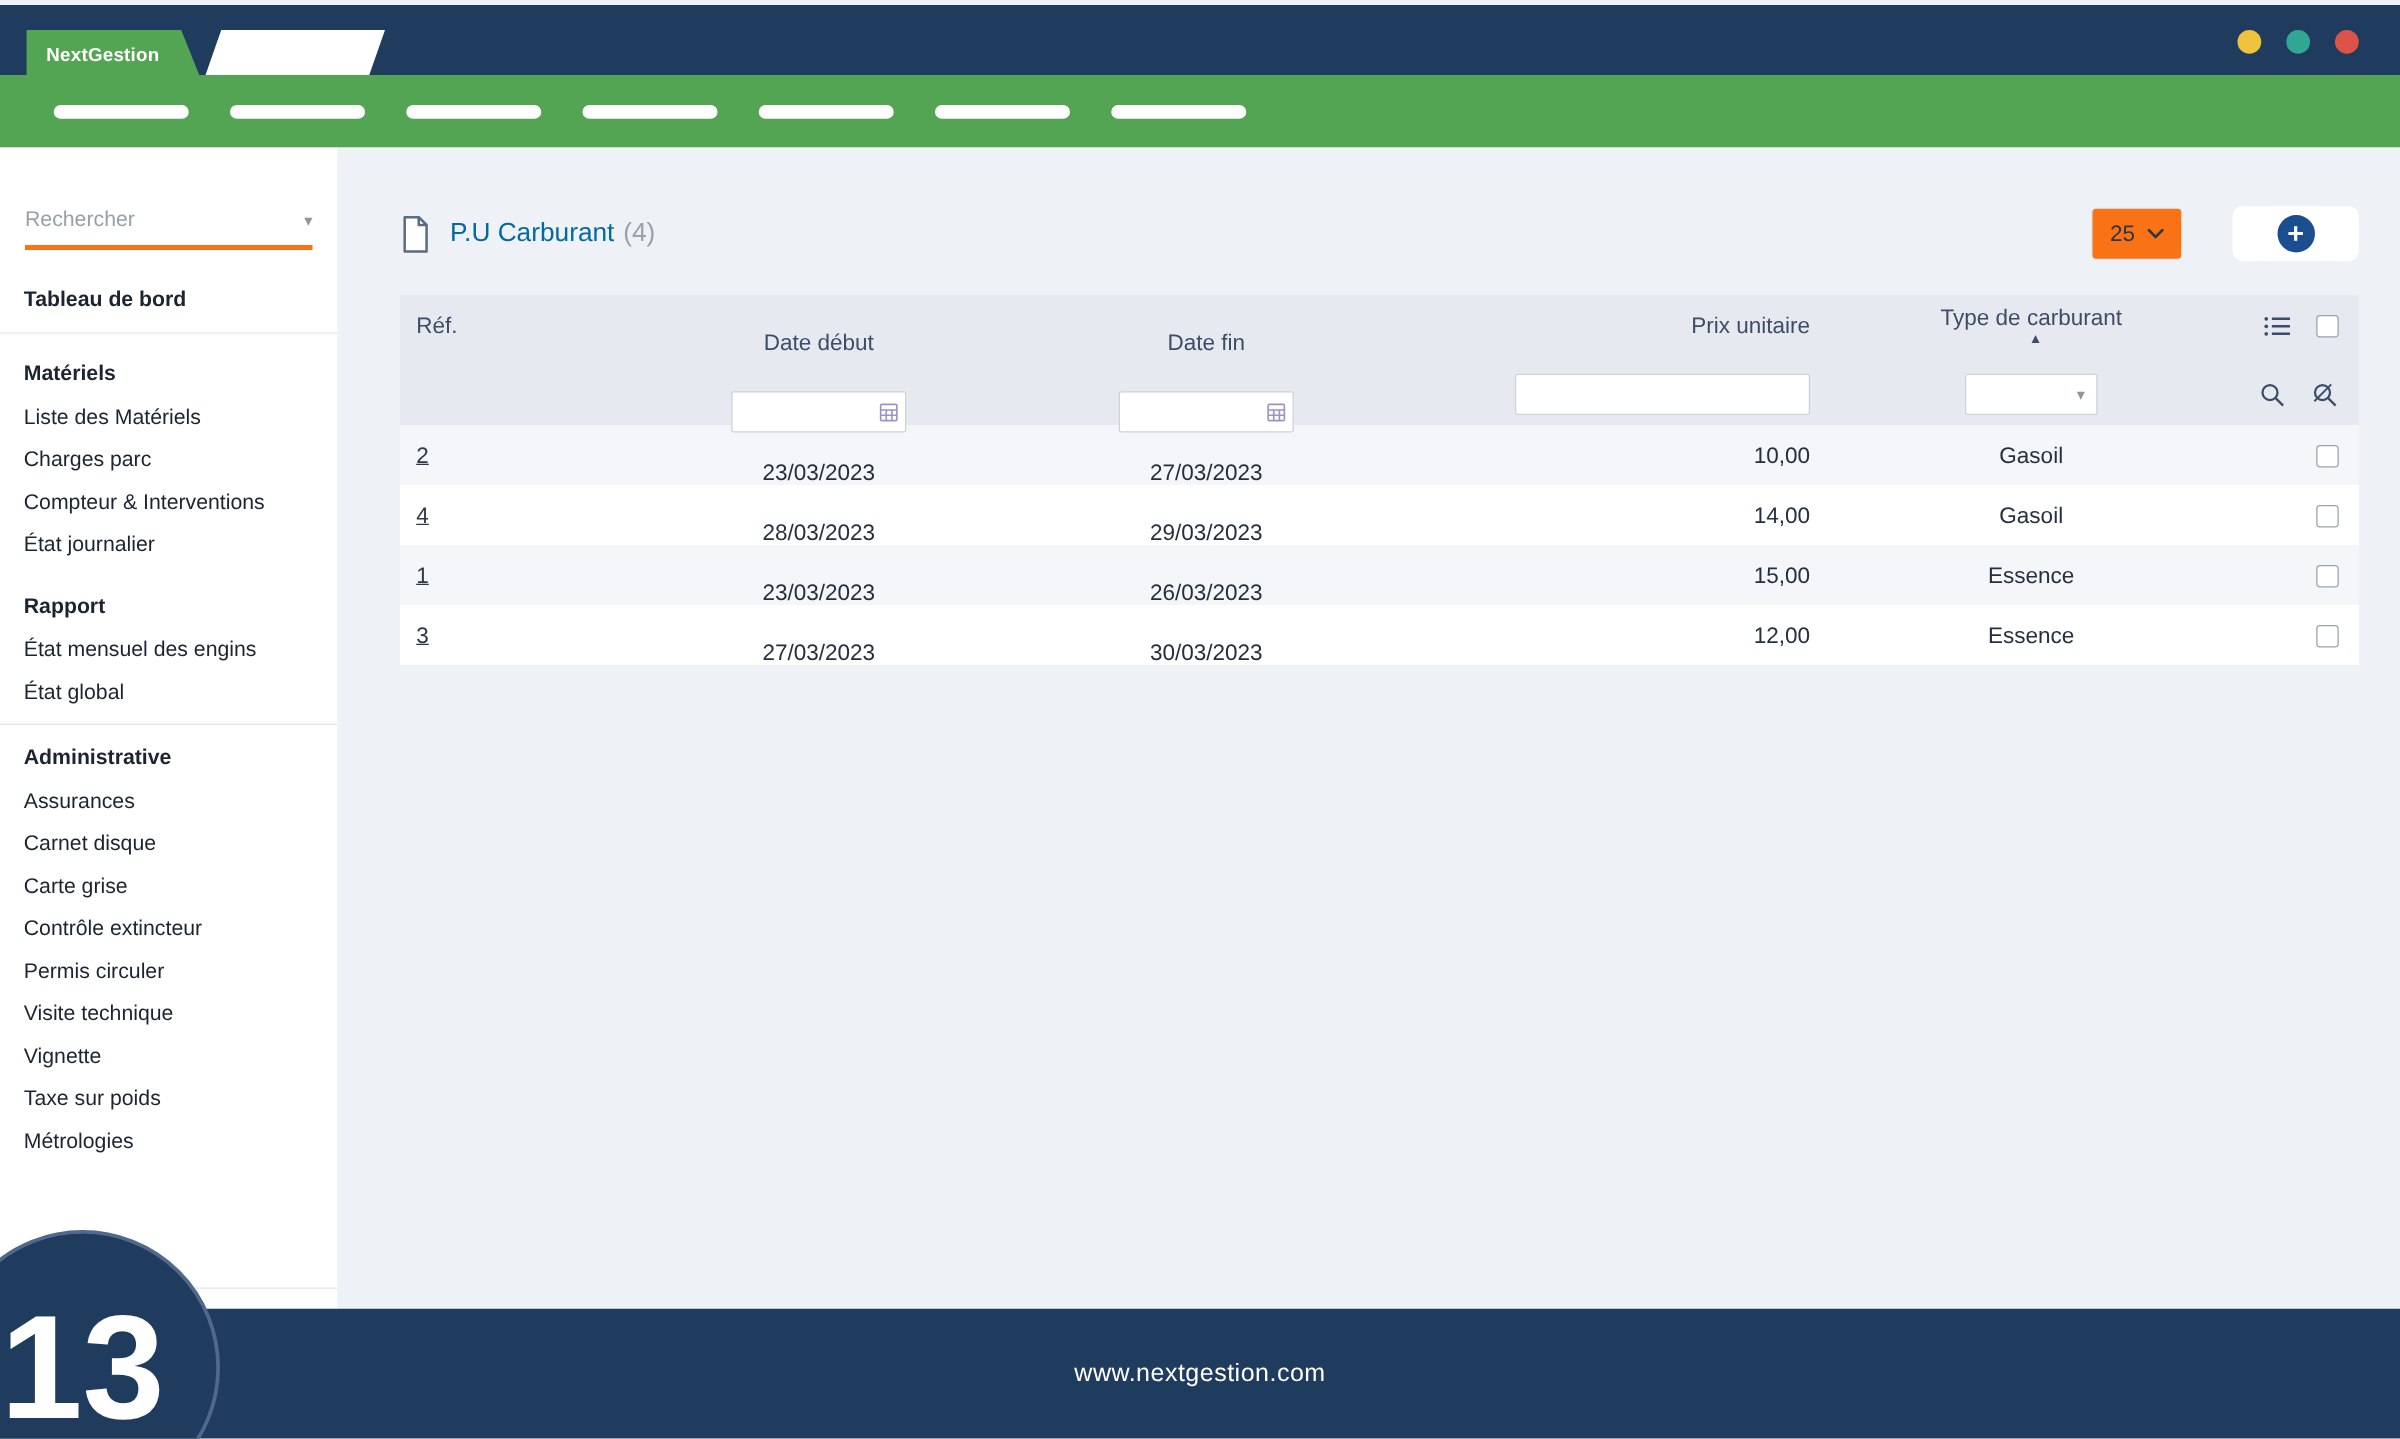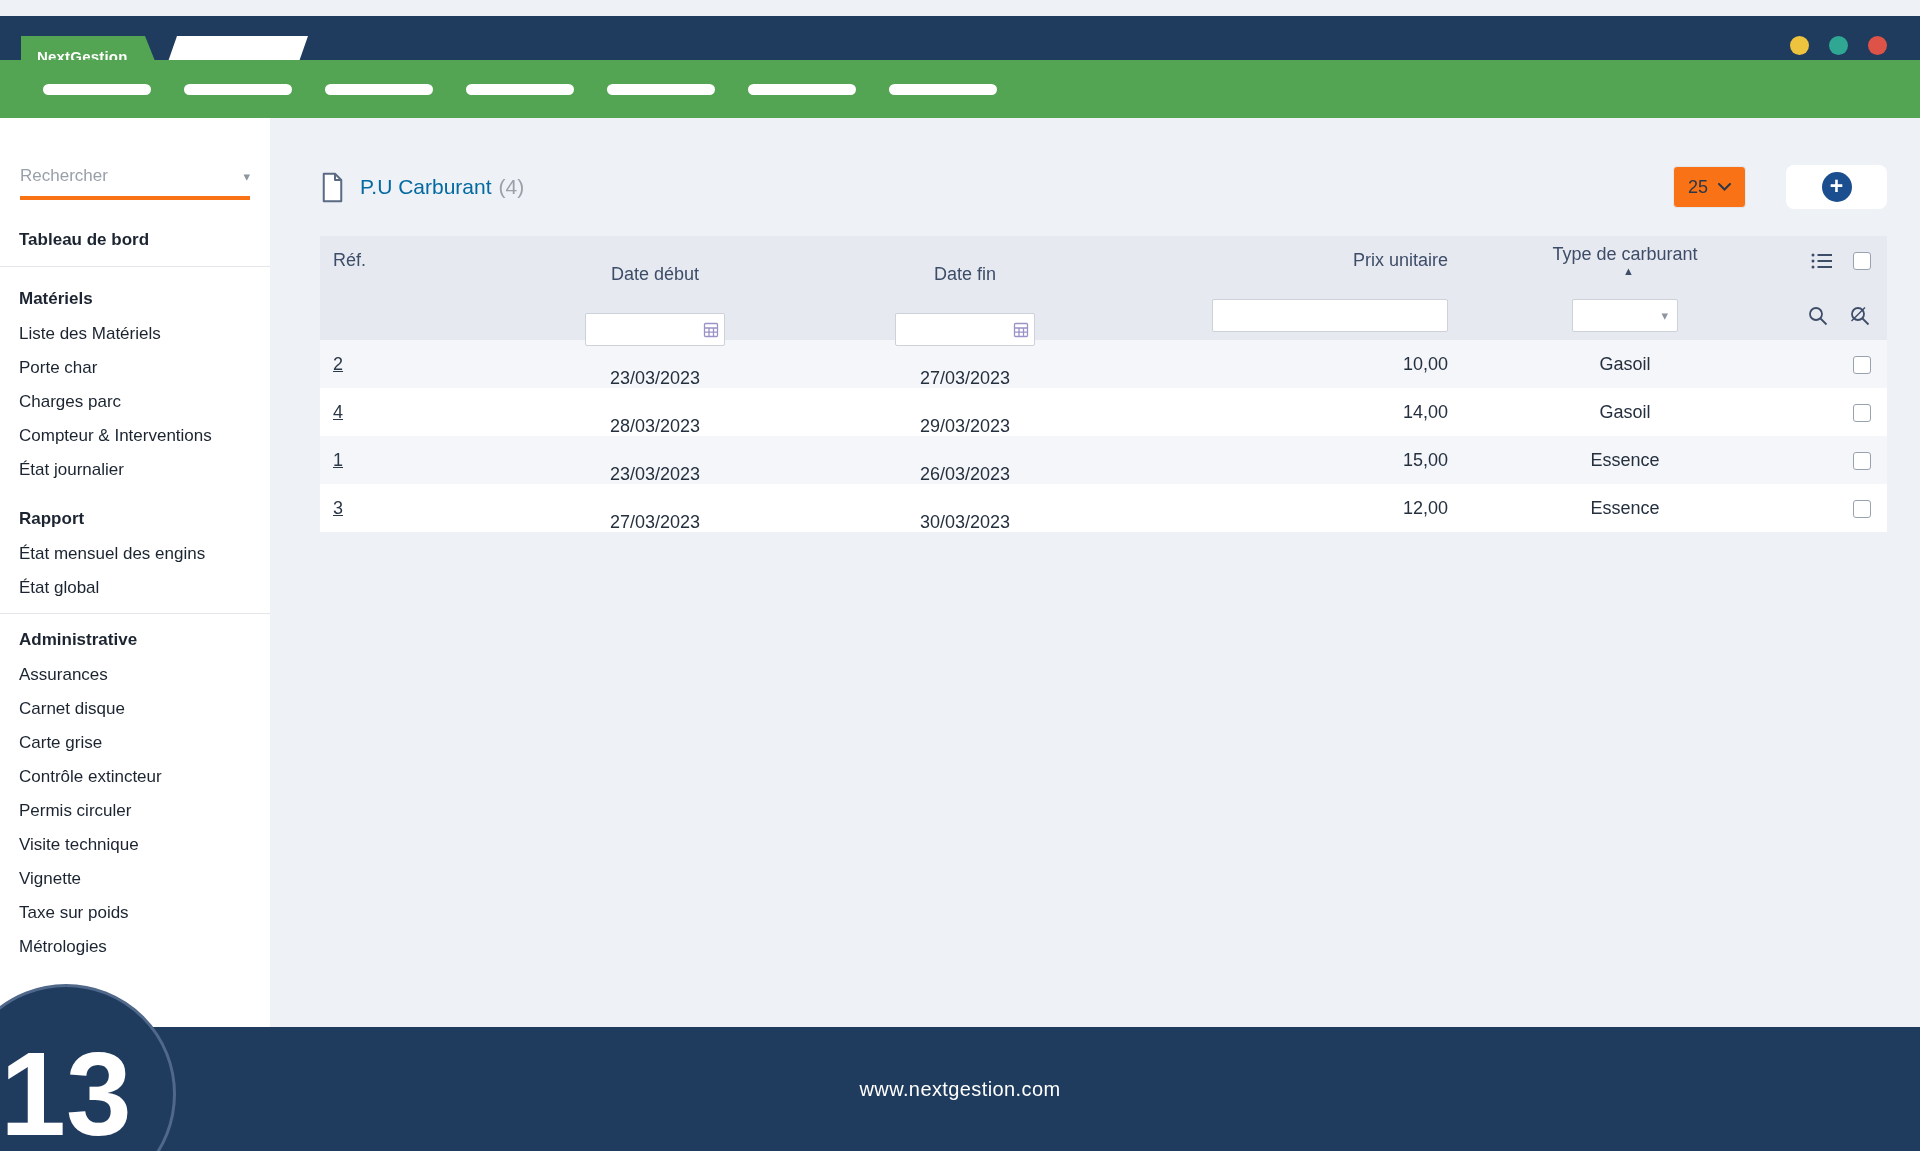--- a/index.html
+++ b/index.html
@@ -1,21 +1,21 @@
 <!DOCTYPE html>
 <html><head>
 <meta charset="utf-8">
 <style>
   * { margin:0; padding:0; box-sizing:border-box; }
   html,body { width:1920px; height:1151px; overflow:hidden; }
   body { font-family:"Liberation Sans", sans-serif; background:#eef1f5; }
   .app { position:relative; width:1920px; height:1151px; overflow:hidden; background:#eef1f5; }
 
   
-  .topbar { position:absolute; top:16px; left:0; right:0; height:60px; background:#1f3b5e; }
+  .topbar { position:absolute; top:4px; left:0; right:0; height:60px; background:#1f3b5e; }
   .logo-tab { position:absolute; left:21px; bottom:0; width:140px; height:40px; background:#53a553;
               clip-path:polygon(0 0, calc(100% - 16px) 0, 100% 100%, 0 100%);
               display:flex; align-items:center; padding-left:16px; }
   .logo-tab span { color:#fff; font-size:15px; font-weight:700; letter-spacing:.2px; }
   .blank-tab { position:absolute; left:163px; bottom:0; width:145px; height:40px; background:#fff;
                clip-path:polygon(14px 0, 100% 0, calc(100% - 14px) 100%, 0 100%); }
   .window-controls { position:absolute; right:33px; top:20px; display:flex; gap:20px; }
   .dot { width:19px; height:19px; border-radius:50%; display:inline-block; }
   .dot-yellow { background:#eec43f; }
   .dot-teal   { background:#2fa793; }
@@ -78,21 +78,21 @@
                       padding:0 30px 0 8px; font-size:16px; background:#fff; }
   .cal { position:absolute; right:6px; top:50%; transform:translateY(-50%); display:flex; cursor:pointer; }
   .price-input { width:236px; height:33px; border:1px solid #ccd1da; border-radius:2px;
                  padding:0 8px; font-size:16px; background:#fff; }
   .select-box { width:106px; height:33px; background:#fff; border:1px solid #ccd1da; border-radius:2px;
                 display:flex; align-items:center; justify-content:flex-end; padding-right:9px;
                 color:#8d96a1; font-size:13px; cursor:pointer; }
   .icon-btn { display:flex; cursor:pointer; }
 
   
-  .footer { position:absolute; bottom:0; left:0; right:0; height:124px; background:#1f3b5e;
+  .footer { position:absolute; bottom:0; left:0; right:0; height:104px; background:#1f3b5e;
             display:flex; align-items:center; justify-content:center; }
   .footer span { color:#fff; font-size:20px; letter-spacing:.4px; }
   .page-badge { position:absolute; left:-44px; top:984px; width:220px; height:220px; border-radius:50%;
                 background:#1f3b5e; border:3px solid #50688a; z-index:10;
                 display:flex; align-items:center; justify-content:center; }
   .page-badge span { color:#fff; font-size:118px; font-weight:700; }
 </style>
 </head>
 <body>
 
@@ -124,21 +124,20 @@
     <div class="search-select">
       <span>Rechercher</span>
       <span class="chev">▾</span>
     </div>
 
     <div class="side-item side-strong dash-item">Tableau de bord</div>
     <hr class="side-hr">
 
     <div class="side-heading">Matériels</div>
     <div class="side-item">Liste des Matériels</div>
-    <div class="side-item">Porte char</div>
     <div class="side-item">Charges parc</div>
     <div class="side-item">Compteur &amp; Interventions</div>
     <div class="side-item">État journalier</div>
 
     <div class="side-heading">Rapport</div>
     <div class="side-item">État mensuel des engins</div>
     <div class="side-item">État global</div>
     <hr class="side-hr">
 
     <div class="side-heading" style="margin-top:2px;">Administrative</div>

